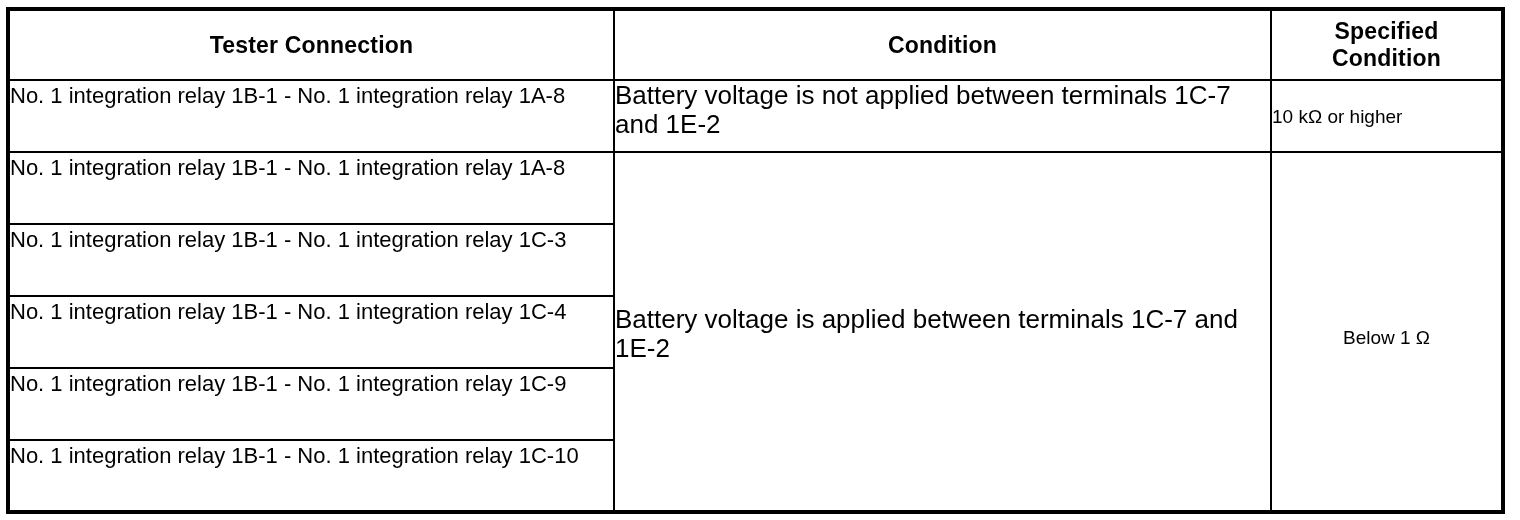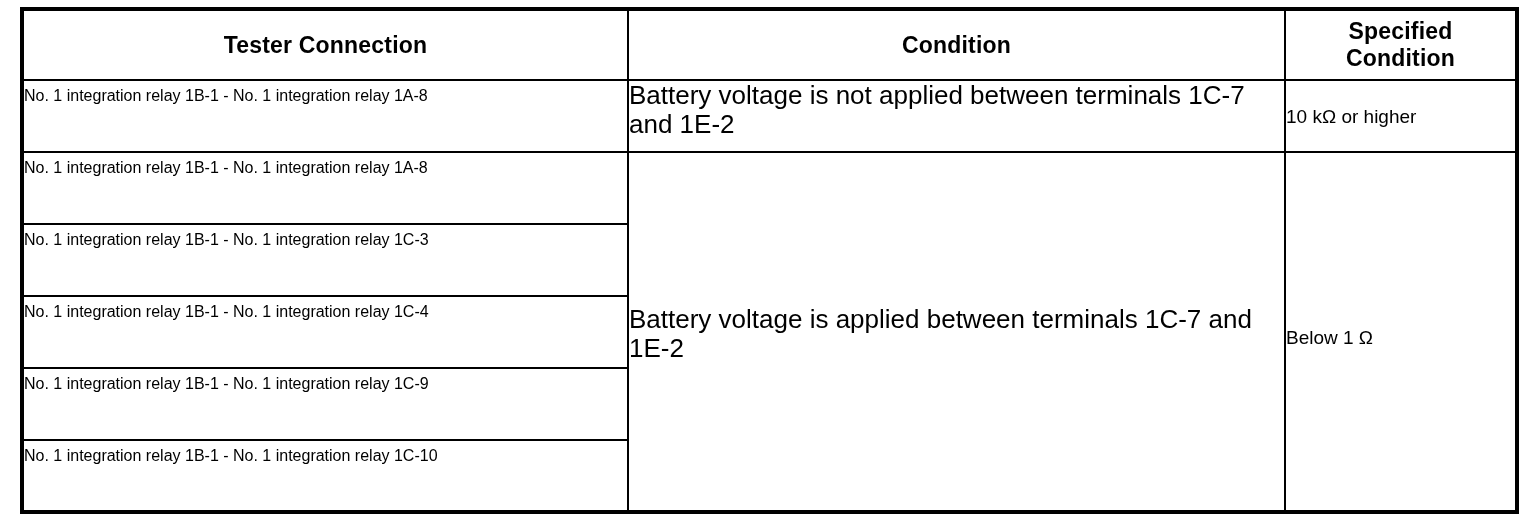--- a/index.html
+++ b/index.html
@@ -10,21 +10,21 @@
   body {
     width: 1520px;
     height: 520px;
     overflow: hidden;
     font-family: "Liberation Sans", sans-serif;
     color: #000000;
   }
 
   #table-wrap {
     position: absolute;
-    left: 20px;
+    left: 6px;
     top: 7px;
     width: 1495px;
     height: 501px;
     box-sizing: border-box;
   }
 
   table.spec-table {
     border-collapse: collapse;
     table-layout: fixed;
     width: 1495px;
@@ -55,21 +55,21 @@
     text-align: center;
     vertical-align: middle;
     letter-spacing: 0.2px;
     padding: 2px 6px;
   }
 
   
   tr.data-row { height: 72px; }
 
   td.cell-tester {
-    font-size: 16px;
+    font-size: 22px;
     line-height: 29px;
     padding: 7px 8px 4px 9px;
     vertical-align: top;
     text-align: left;
   }
 
   td.cell-condition {
     font-size: 26px;
     line-height: 29px;
     padding: 7px 8px 4px 9px;
@@ -78,21 +78,21 @@
   td.cell-condition.first-cond { vertical-align: top; }
   td.cell-condition.merged-cond { vertical-align: middle; padding-top: 4px; padding-bottom: 0; }
 
   td.cell-specified {
     font-size: 19px;
     line-height: 29px;
     padding: 7px 8px 4px 9px;
     text-align: left;
   }
   td.cell-specified.first-spec { vertical-align: middle; }
-  td.cell-specified.merged-spec { vertical-align: middle; padding-top: 12px; padding-bottom: 0; }
+  td.cell-specified.merged-spec { vertical-align: middle; padding-top: 12px; padding-bottom: 0; text-align: center; }
 
   .cell-text { display: block; white-space: pre-line; }
 </style>
 </head>
 <body>
 
 <div id="table-wrap">
   <table class="spec-table">
     <colgroup>
       <col class="col-tester">

